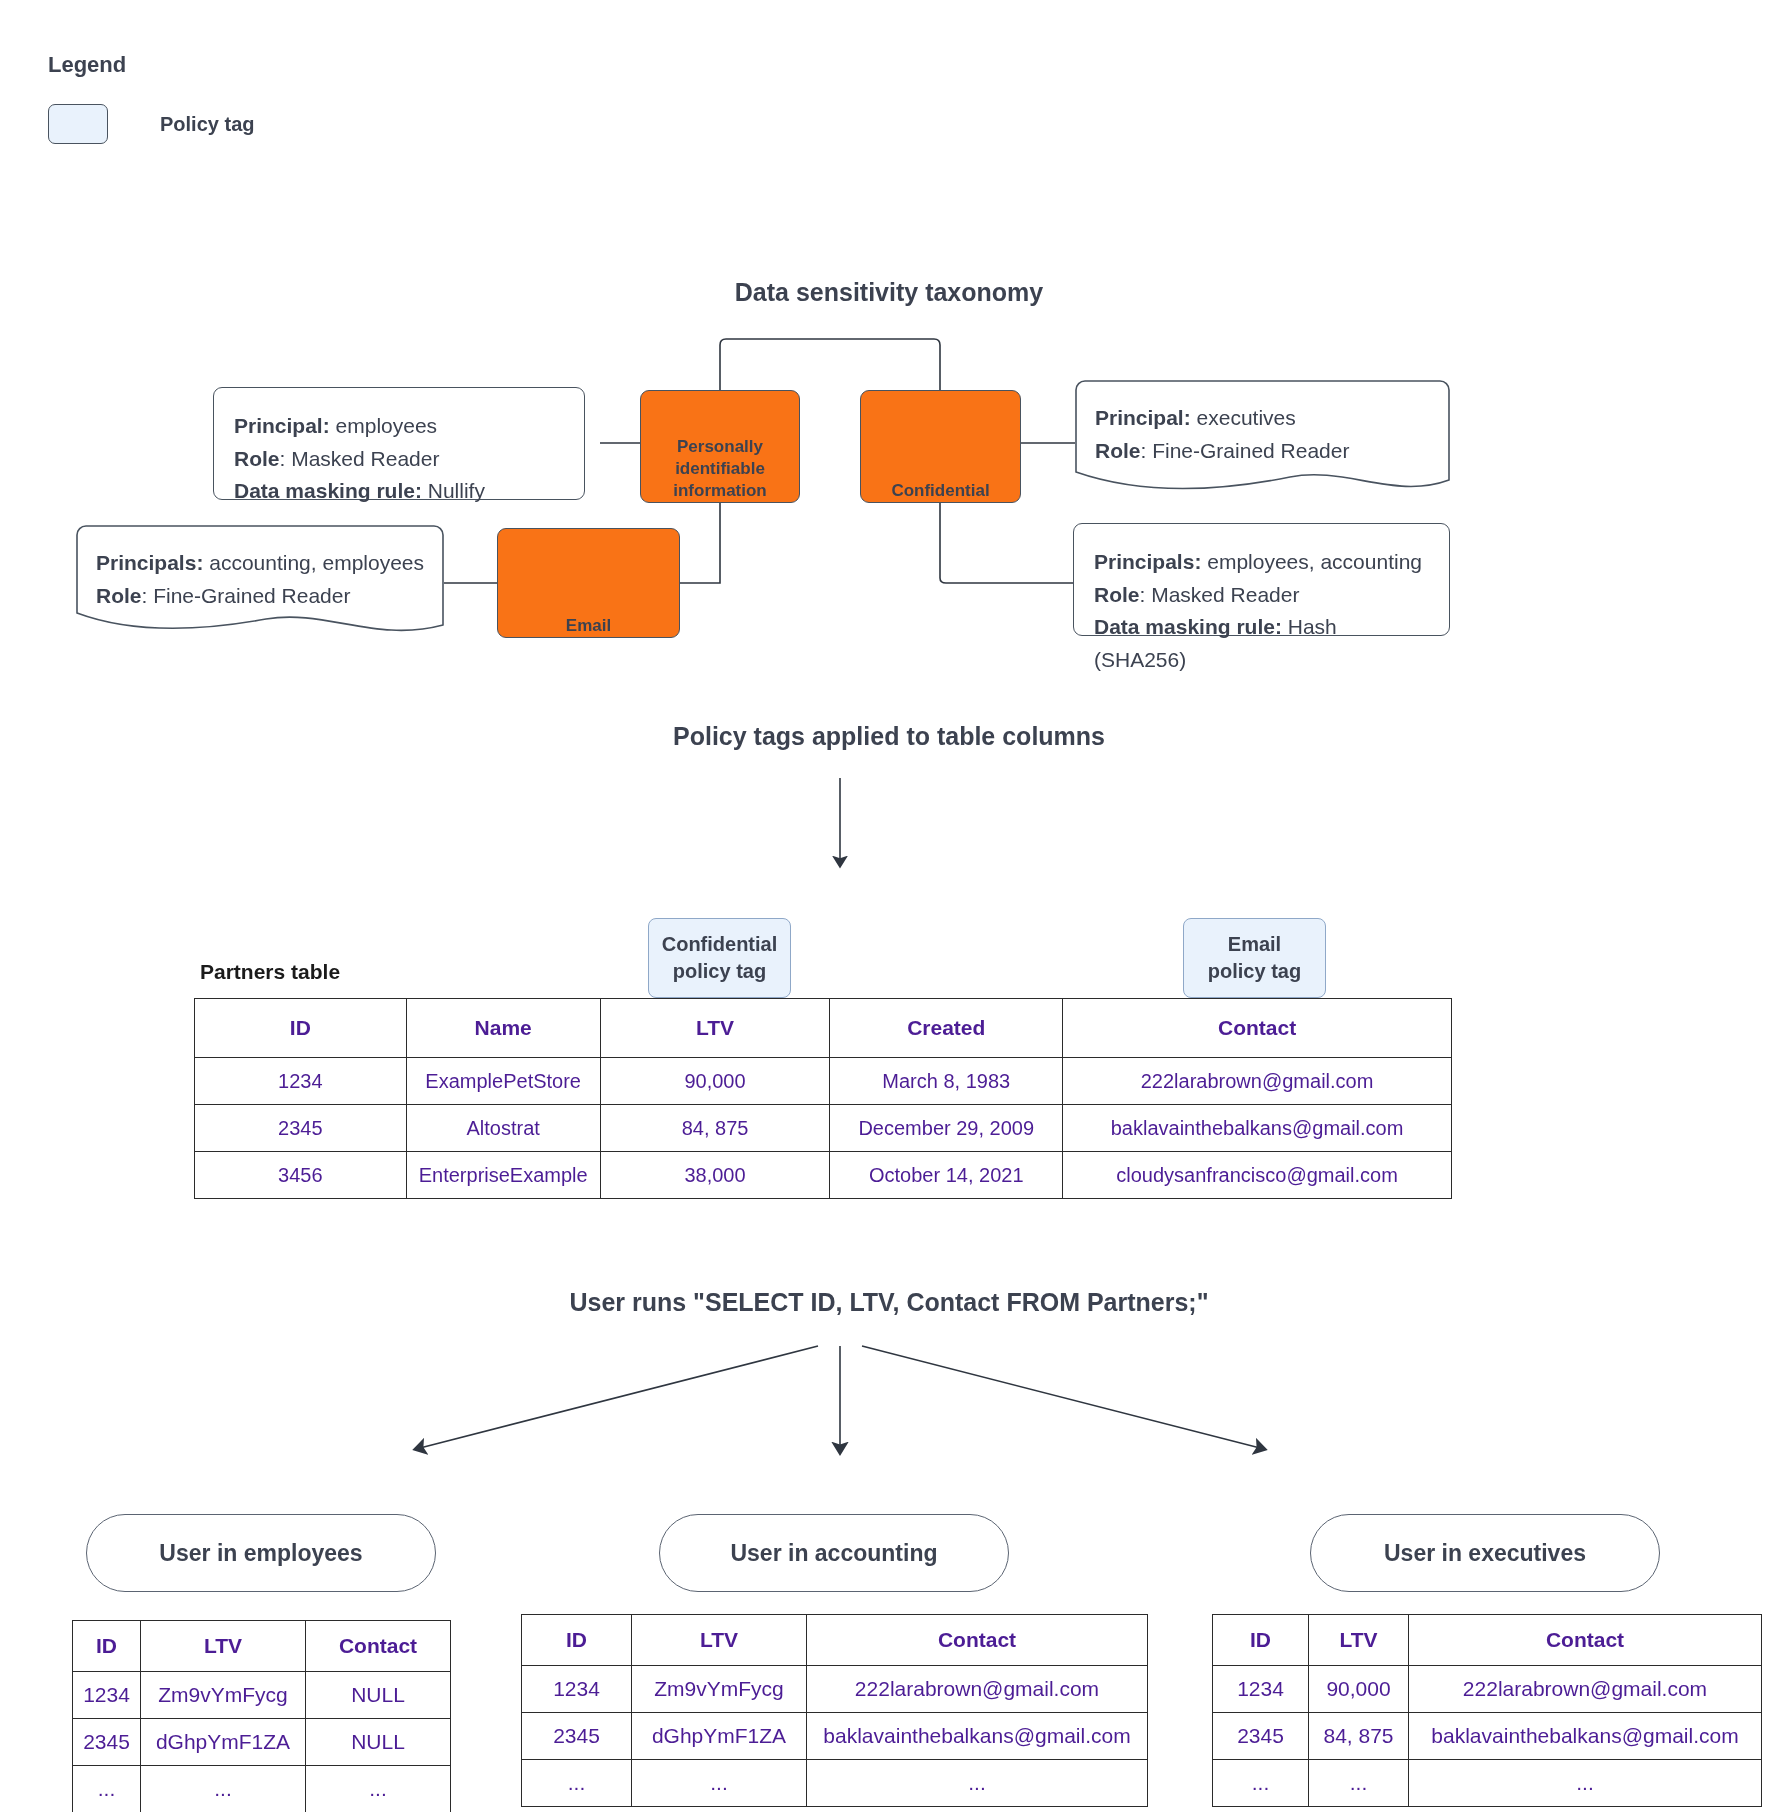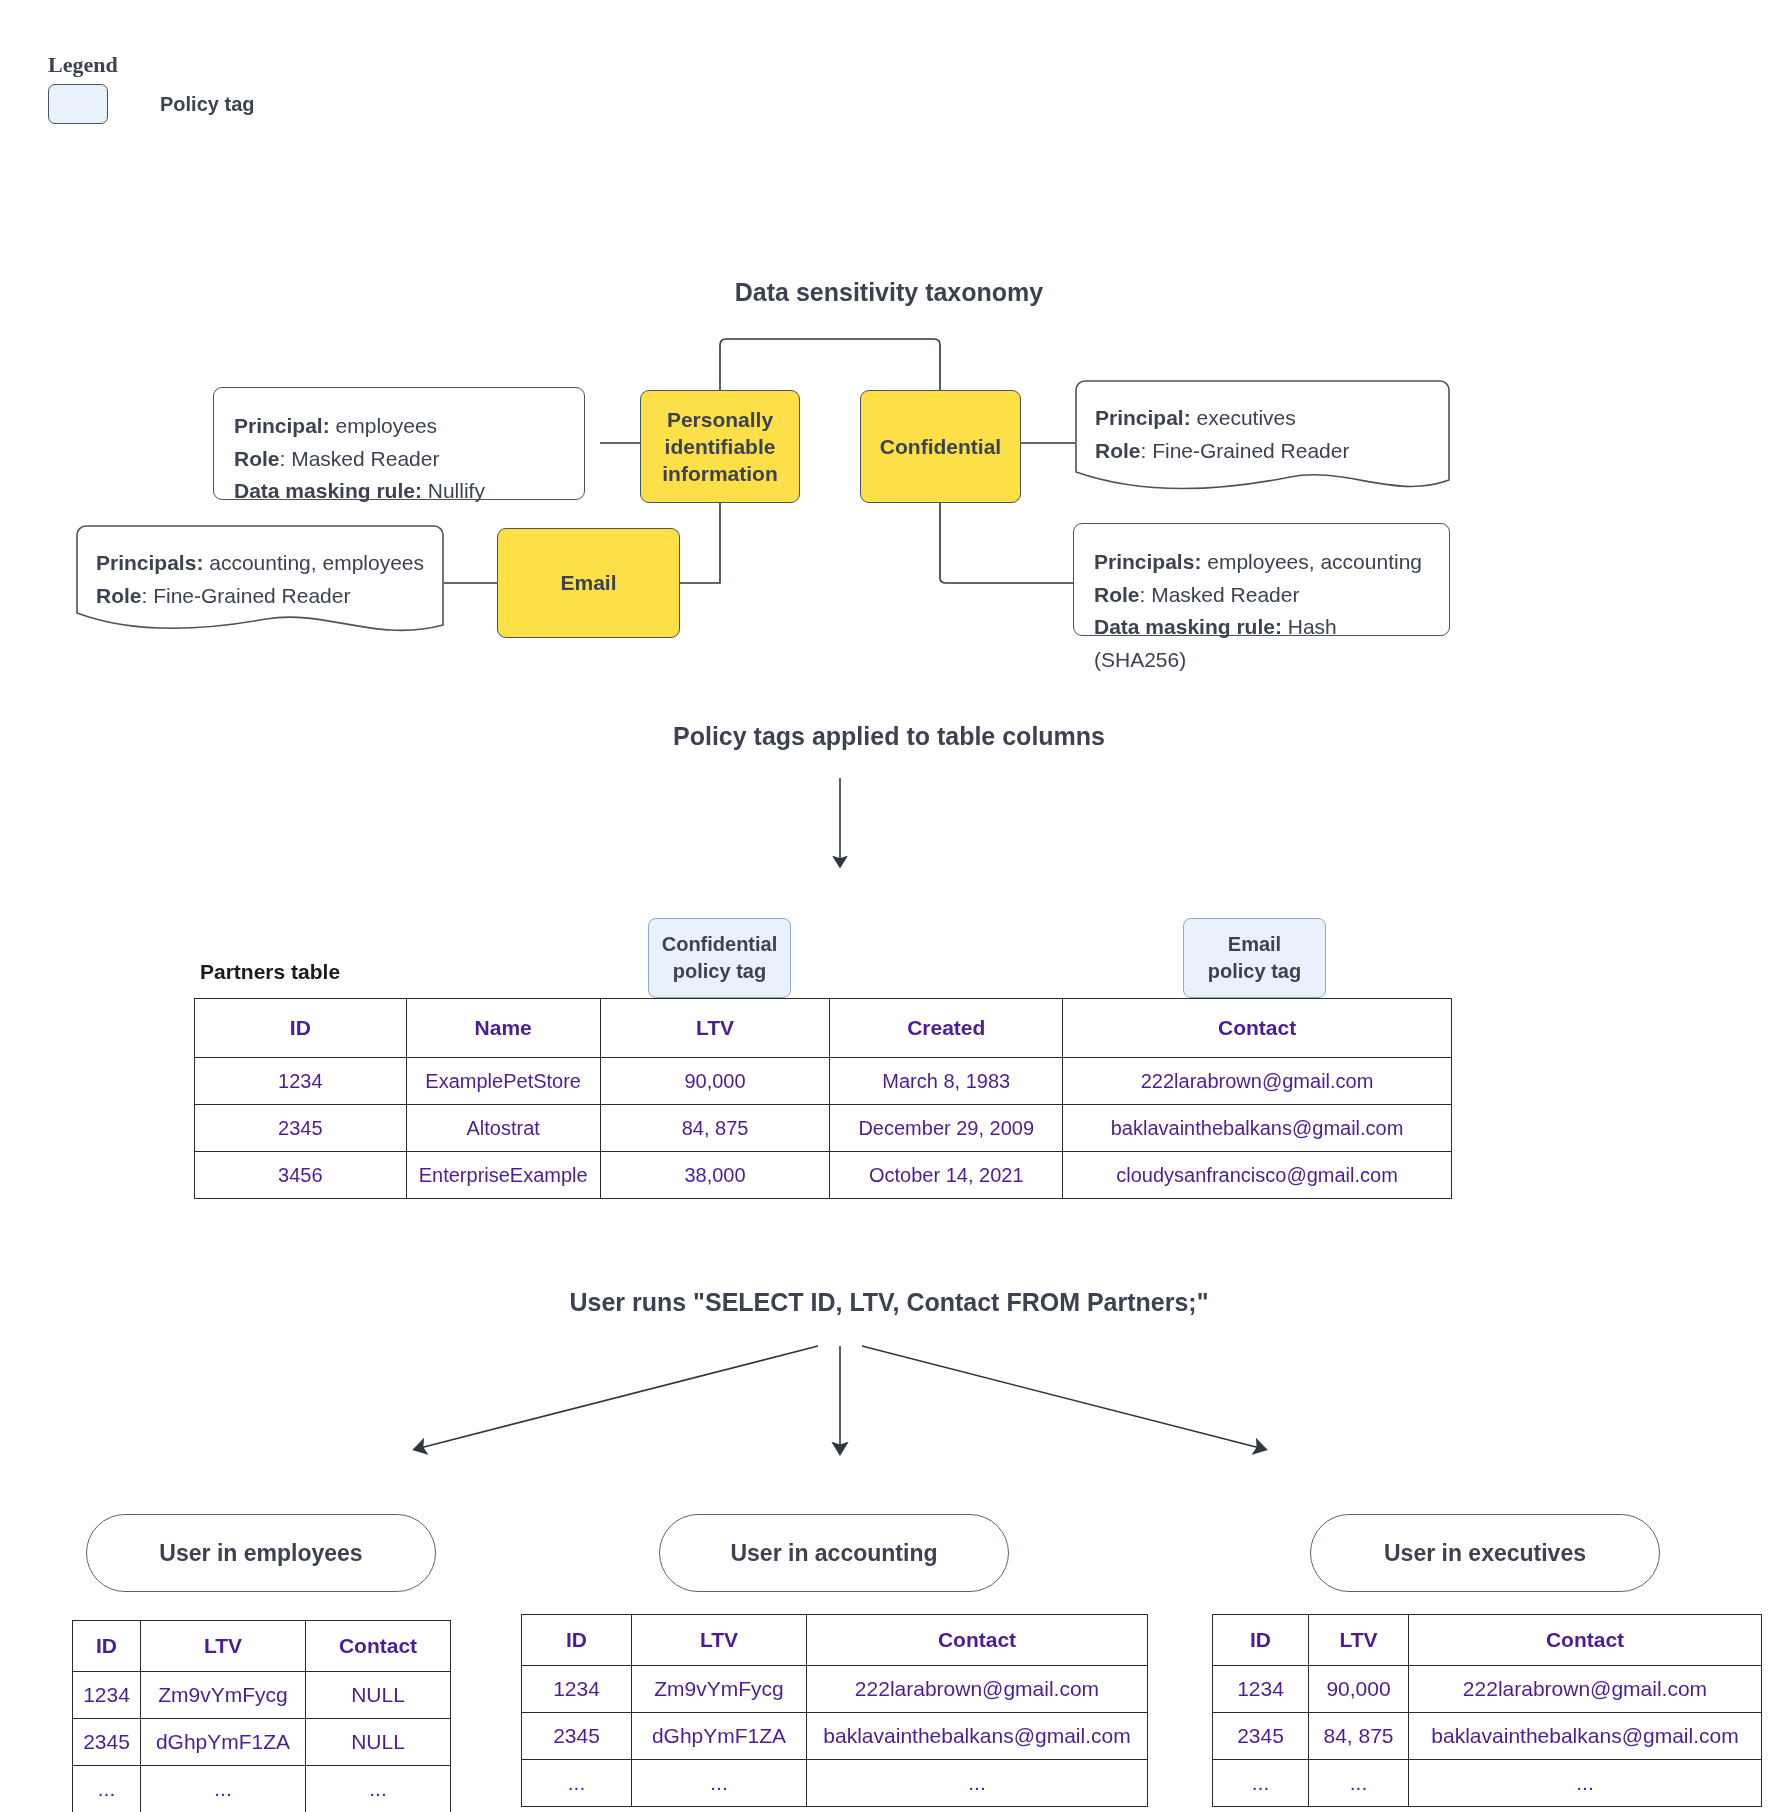--- a/index.html
+++ b/index.html
@@ -6,36 +6,36 @@
   body{
     width:1778px;height:1812px;position:relative;
     font-family:"Liberation Sans",sans-serif;
     color:#3c4250;
     -webkit-font-smoothing:antialiased;
   }
   .abs{position:absolute;}
 
   
   #legend{left:48px;top:52px;}
-  #legend .legend-title{font-size:22px;font-weight:bold;color:#3c4250;margin-bottom:4px;font-family:Liberation Serif, serif;}
+  #legend .legend-title{font-size:22px;font-weight:bold;color:#3c4250;margin-bottom:24px;}
   #legend .row{display:flex;align-items:center;height:44px;margin-bottom:5px;}
   #legend .swatch-wrap{width:62px;height:40px;position:relative;flex:0 0 62px;}
   #legend .legend-label{margin-left:50px;font-size:20px;font-weight:bold;color:#3c4250;white-space:nowrap;}
   .sw-policy{width:60px;height:40px;border:1.6px solid #49535f;border-radius:7px;background:#e9f2fc;box-sizing:border-box;}
   .sw-mask{width:60px;height:40px;border:1.6px solid #49535f;border-radius:7px;background:#ffffff;box-sizing:border-box;}
   .sw-wave{width:62px;height:48px;}
 
   
   .section-title{font-size:25px;font-weight:bold;color:#3c4250;text-align:center;white-space:nowrap;}
 
   
   .tagnode{
-    border:1.6px solid #49535f;border-radius:9px;background:#fde047;
-    box-sizing:border-box;display:flex;align-items:center;justify-content:center;
-    text-align:center;font-weight:bold;font-size:21px;color:#3c4250;line-height:1.3;
+    border:1.6px solid #49535f;border-radius:9px;background:#f97316;
+    box-sizing:border-box;display:flex;align-items:flex-end;justify-content:center;
+    text-align:center;font-weight:bold;font-size:17px;color:#3c4250;line-height:1.3;
   }
   .maskbox{
     border:1.6px solid #49535f;border-radius:9px;background:#ffffff;
     box-sizing:border-box;font-size:21px;color:#3c4250;line-height:1.55;
     padding:22px 20px 0 20px;
   }
   .wavebox{font-size:21px;color:#3c4250;line-height:1.55;}
   .wavebox .wavetext{position:absolute;left:20px;top:22px;right:16px;}
   .maskbox .k,.wavebox .k{font-weight:bold;}
 

